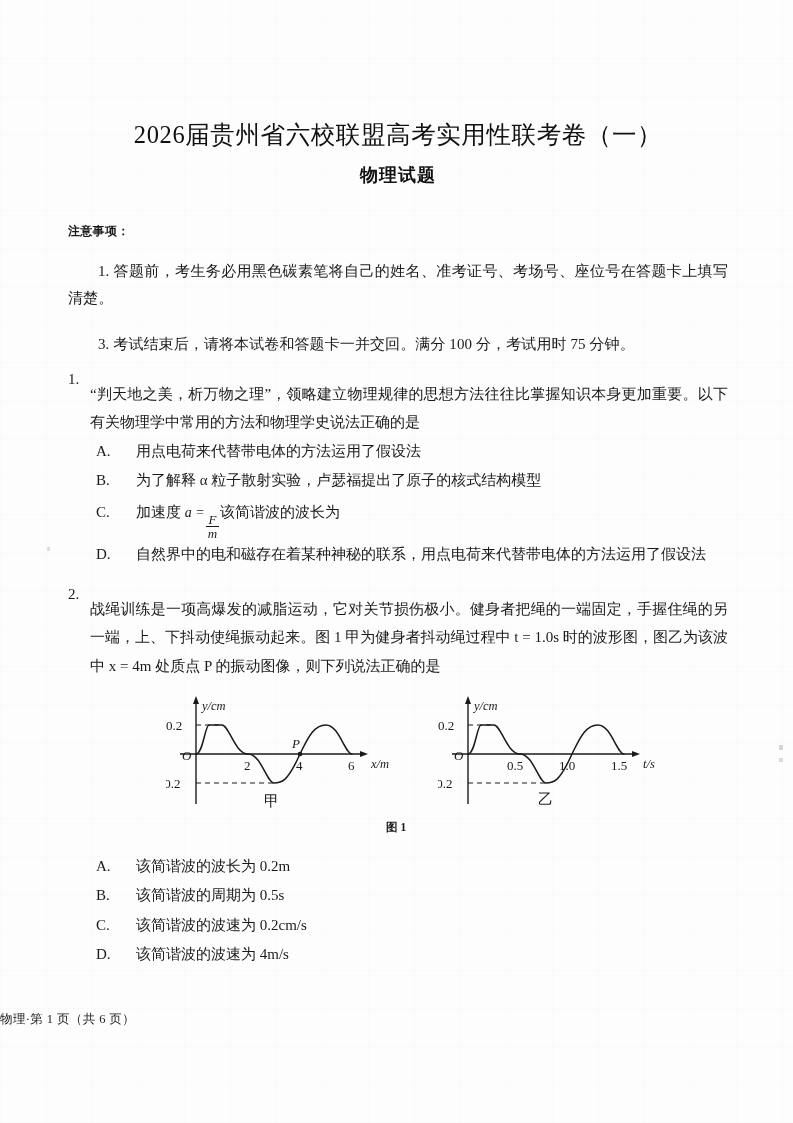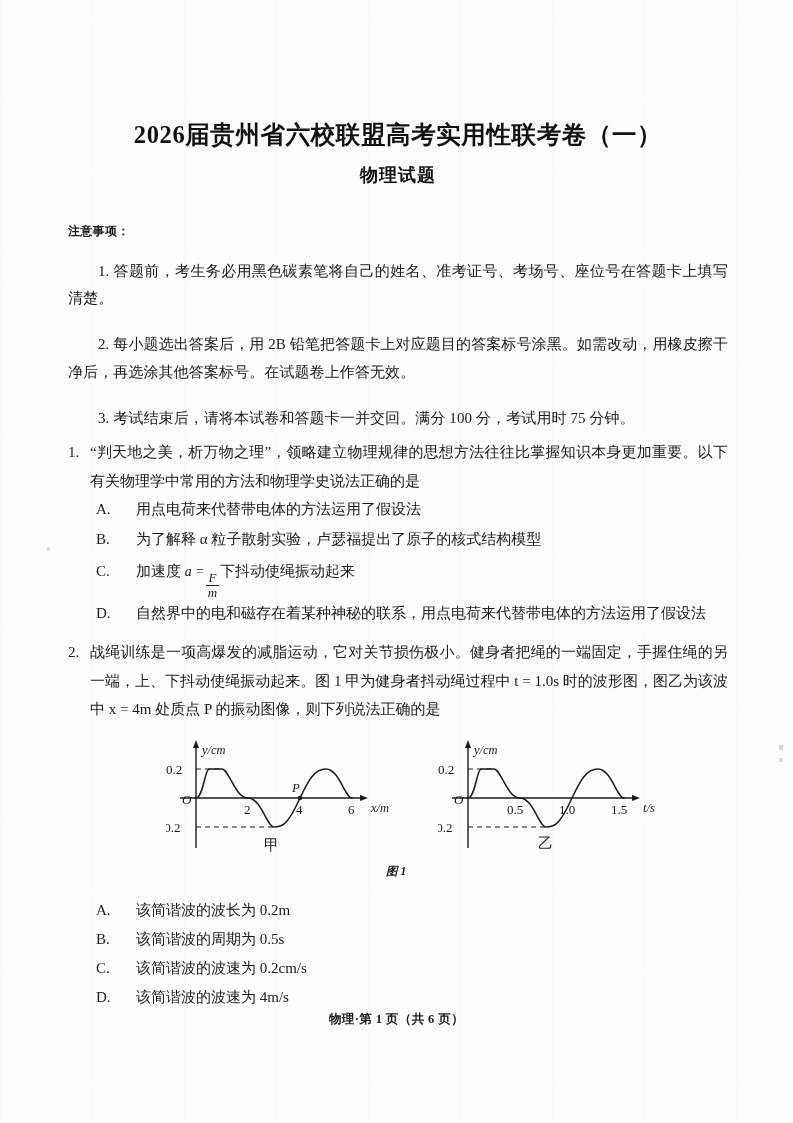--- a/index.html
+++ b/index.html
@@ -27,21 +27,21 @@
     position: absolute;
     left: 68px;
     top: 0;
     width: 660px;
   }
 
   
   .title-main {
     text-align: center;
     font-size: 24.5px;
-    font-weight: bold;
+    font-weight: normal;
     letter-spacing: 0.6px;
     margin-top: 120px;
     line-height: 1.25;
     color: #111;
   }
   .title-sub {
     text-align: center;
     font-size: 18px;
     font-weight: bold;
     letter-spacing: 1px;
@@ -84,20 +84,21 @@
     align-items: flex-start;
   }
   .q-num {
     width: 22px;
     flex: 0 0 22px;
     text-align: left;
   }
   .q-body {
     flex: 1 1 auto;
     text-align: justify;
+    margin-top: 15px;
   }
   .opt {
     font-size: 15px;
     line-height: 1.95;
     display: flex;
     align-items: flex-start;
     margin-left: 28px;
   }
   .opt-letter {
     width: 24px;
@@ -151,32 +152,30 @@
     font-family: "Liberation Serif", "DejaVu Serif", serif;
   }
   .label-jia { left: 196px; top: 100px; }
   .label-yi  { left: 470px; top: 98px; }
   .fig-caption {
     position: absolute;
     left: 318px;
     top: 128px;
     font-size: 11.5px;
     font-weight: bold;
-    font-style: italic;
   }
 
   
   .footer {
     position: absolute;
     left: 0;
     right: 0;
     top: 1011px;
-    text-align: center;
     font-size: 12.5px;
-    font-weight: bold;
+    font-weight: normal;
     letter-spacing: 0.4px;
   }
 
   .speck {
     position: absolute;
     background: rgba(60,60,60,0.45);
   }
 </style>
 </head>
 <body>
@@ -187,21 +186,20 @@
   <div class="speck" style="left:779px;top:745px;width:4px;height:5px;opacity:.45;"></div>
   <div class="speck" style="left:779px;top:758px;width:4px;height:4px;opacity:.4;"></div>
 
   <div class="content">
 
     <div class="title-main">2026届贵州省六校联盟高考实用性联考卷（一）</div>
     <div class="title-sub">物理试题</div>
 
     <div class="notice-head">注意事项：</div>
     <div class="notice-item">1. 答题前，考生务必用黑色碳素笔将自己的姓名、准考证号、考场号、座位号在答题卡上填写清楚。</div>
-    <div class="notice-item">2. 每小题选出答案后，用 2B 铅笔把答题卡上对应题目的答案标号涂黑。如需改动，用橡皮擦干净后，再选涂其他答案标号。在试题卷上作答无效。</div>
     <div class="notice-item">3. 考试结束后，请将本试卷和答题卡一并交回。满分 100 分，考试用时 75 分钟。</div>
 
 
     <div class="question">
       <span class="q-num">1.</span>
       <span class="q-body">“判天地之美，析万物之理”，领略建立物理规律的思想方法往往比掌握知识本身更加重要。以下有关物理学中常用的方法和物理学史说法正确的是</span>
     </div>
 
     <div class="opt">
       <span class="opt-letter">A.</span>
@@ -211,21 +209,21 @@
       <span class="opt-letter">B.</span>
       <span class="opt-text">为了解释 α 粒子散射实验，卢瑟福提出了原子的核式结构模型</span>
     </div>
     <div class="opt tall">
       <span class="opt-letter">C.</span>
       <span class="opt-text">
         <span>加速度 </span><span class="mi">a =</span><span class="frac">
             <span class="num">F</span>
             <span class="bar"></span>
             <span class="den">m</span>
-          </span><span>下抖动使绳振动起来</span>
+          </span><span>该简谐波的波长为</span>
       </span>
     </div>
     <div class="opt">
       <span class="opt-letter">D.</span>
       <span class="opt-text">自然界中的电和磁存在着某种神秘的联系，用点电荷来代替带电体的方法运用了假设法</span>
     </div>
 
     <div class="question" style="margin-top:10px;">
       <span class="q-num">2.</span>
       <span class="q-body">战绳训练是一项高爆发的减脂运动，它对关节损伤极小。健身者把绳的一端固定，手握住绳的另一端，上、下抖动使绳振动起来。图 1 甲为健身者抖动绳过程中 t = 1.0s 时的波形图，图乙为该波中 x = 4m 处质点 P 的振动图像，则下列说法正确的是</span>

